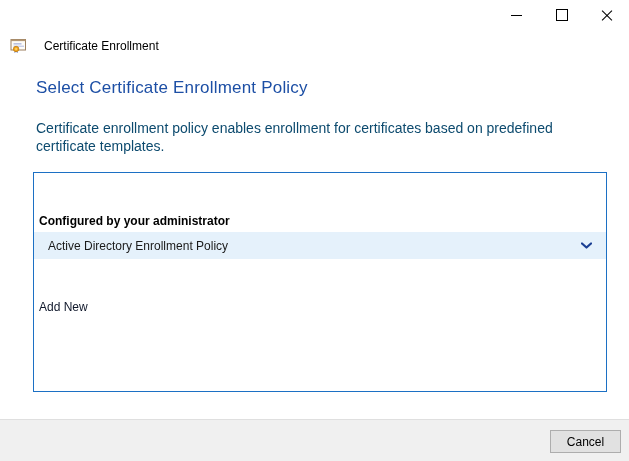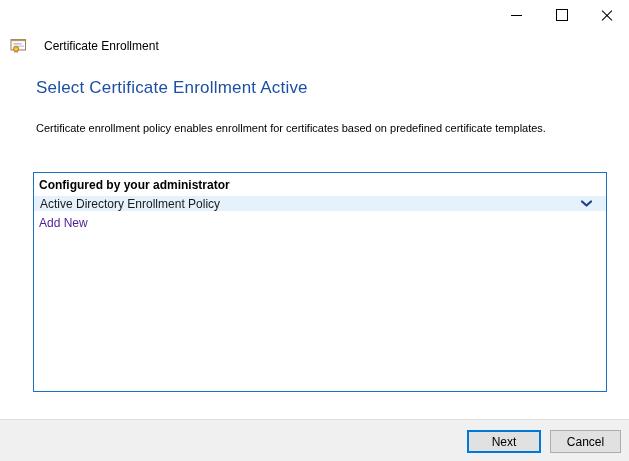--- a/index.html
+++ b/index.html
@@ -33,40 +33,40 @@
   }
   .app-title{font-size:12px;color:#000;}
 
   
   .page-heading{
     position:absolute;left:36px;top:78px;
     font-size:17px;color:#1d4fa5;font-weight:400;letter-spacing:.2px;
   }
   .page-desc{
     position:absolute;left:36px;top:119px;width:580px;
-    font-size:11px;line-height:18px;color:#000000;
+    font-size:14px;line-height:18px;color:#0c4a6e;
   }
 
   
   .policy-box{
     position:absolute;left:33px;top:172px;width:574px;height:220px;
     border:1px solid #1c70c4;background:#fff;box-sizing:border-box;
   }
   .section-label{
     font-size:12px;font-weight:bold;color:#000;
-    padding:5px 6px 4px 5px;display:flex;justify-content:space-between;align-items:flex-start;
+    padding:5px 6px 4px 5px;display:flex;justify-content:space-between;align-items:flex-start;margin-top:36px;
   }
   .policy-row{
-    height:15px;background:#e5f1fb;display:flex;align-items:center;
-    padding-left:6px;padding-right:8px;font-size:12px;color:#1a1a1a;cursor:default;
+    height:27px;background:#e5f1fb;display:flex;align-items:center;
+    padding-left:14px;padding-right:8px;font-size:12px;color:#1a1a1a;cursor:default;
   }
   .policy-row .row-label{flex:1;}
   .chev{display:flex;align-items:center;margin-right:6px;}
   .add-new-link{
-    font-size:12px;font-weight:400;color:#4c1d95;cursor:pointer;text-decoration:none;
+    font-size:12px;font-weight:400;color:#0f172a;cursor:pointer;text-decoration:none;
   }
 
   
   .footer{
     position:absolute;left:0;top:419px;width:629px;height:42px;
     background:#f0f0f0;border-top:1px solid #dfdfdf;box-sizing:border-box;
   }
   .btn{
     position:absolute;top:10px;height:23px;font-size:12px;
     font-family:"Liberation Sans","DejaVu Sans",sans-serif;
@@ -98,21 +98,21 @@
       <rect x="3.5" y="6.2" width="8" height="1.3" fill="#aab4dd"></rect>
       <rect x="3.5" y="8.6" width="10.5" height="1.3" fill="#c3c9e6"></rect>
       <path d="M5.2 12.6 L4.4 16 L6.1 14.8 L7.8 16 L7.0 12.6 Z" fill="#3c62c4"></path>
       <circle cx="6.1" cy="12" r="2.7" fill="#f3a81f" stroke="#c27c12" stroke-width="0.8"></circle>
       <circle cx="6.1" cy="12" r="1.1" fill="#fbd173"></circle>
     </svg>
   </span>
   <span class="app-title">Certificate Enrollment</span>
 </div>
 
-<div class="page-heading">Select Certificate Enrollment Active</div>
+<div class="page-heading">Select Certificate Enrollment Policy</div>
 <div class="page-desc">
   <div>Certificate enrollment policy enables enrollment for certificates based on predefined certificate templates.</div>
 </div>
 
 <div class="policy-box">
   <div class="section-label">
     <span>Configured by your administrator</span>
   </div>
 
   <div class="policy-row">
@@ -123,15 +123,14 @@
       </svg>
     </span>
   </div>
 
   <div class="section-label">
     <a class="add-new-link">Add New</a>
   </div>
 </div>
 
 <div class="footer">
-  <button class="btn btn-next">Next</button>
   <button class="btn btn-cancel">Cancel</button>
 </div>
 
 </body></html>

